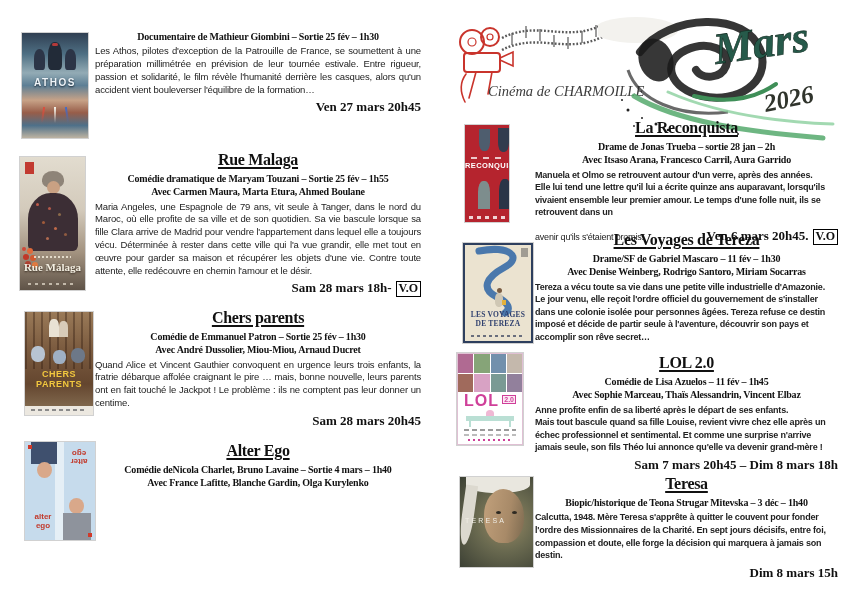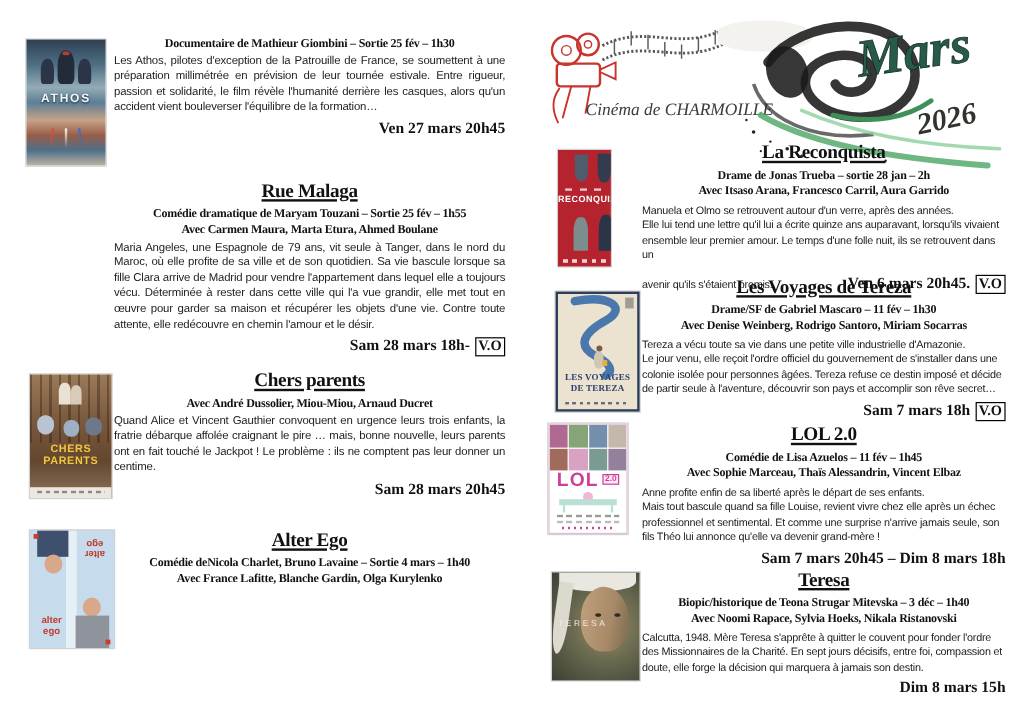--- a/index.html
+++ b/index.html
@@ -13,21 +13,21 @@
   .movie.left{left:95px;width:326px;}
   .movie.right{left:535px;width:303px;}
   .title{margin:0 0 3px;text-align:center;font:bold 16px/1.2 "Liberation Serif",serif;
          letter-spacing:-0.3px;text-decoration:underline;text-underline-offset:2px;
          text-decoration-thickness:1.5px;color:#111;}
   .info,.cast{margin:0;text-align:center;font:bold 10px/1.32 "Liberation Serif",serif;
               letter-spacing:-0.2px;color:#111;}
   .cast:empty{display:none;}
   .desc{margin:2px 0 0;font-size:9.5px;line-height:1.35;letter-spacing:-0.15px;color:#222;}
   .movie.left .desc{text-align:justify;}
-  .movie.right .desc{white-space:pre-line;font-size:9px;line-height:1.4;letter-spacing:-0.2px;}
+  .movie.right .desc{white-space:pre-line;font-size:9px;line-height:1.4;letter-spacing:-0.2px;font-weight:bold;}
   .showtime{margin:3px 0 0;text-align:right;font:bold 13px/1.2 "Liberation Serif",serif;color:#111;}
   .vo{display:inline-block;border:1.5px solid #000;padding:0 2px;margin-left:4px;
       font:bold 12px/1.15 "Liberation Serif",serif;}
   .vo:empty{display:none;}
   .lastrow{display:flex;justify-content:space-between;align-items:baseline;margin:9px 0 0;}
   .lastrow .desc-last{font-size:9px;letter-spacing:-0.2px;color:#222;}
   .lastrow .showtime{margin:0;}
 
   
   .poster{position:absolute;overflow:hidden;box-shadow:0 0 0 1px rgba(0,0,0,.18);}
@@ -207,20 +207,30 @@
   <div class="poster" id="poster-athos">
     <i class="fig f1"></i>
     <i class="fig f2"></i>
     <i class="fig f3"></i>
     <b class="athos-word">ATHOS</b>
     <i class="trail t-red"></i>
     <i class="trail t-white"></i>
     <i class="trail t-blue"></i>
   </div>
 
+  <div class="poster" id="poster-ruemalaga">
+    <i class="rm-badge"></i>
+    <i class="rm-hair"></i>
+    <i class="rm-face"></i>
+    <i class="rm-body"></i>
+    <i class="rm-flowers"></i>
+    <i class="rm-cred"></i>
+    <b class="rm-word">Rue Málaga</b>
+    <i class="rm-cred2"></i>
+  </div>
 
   <div class="poster" id="poster-chersparents">
     <i class="cp-shelf"></i>
     <i class="cp-g1"></i>
     <i class="cp-g2"></i>
     <i class="cp-s1"></i>
     <i class="cp-s2"></i>
     <i class="cp-s3"></i>
     <b class="cp-word">CHERS PARENTS</b>
     <i class="cp-strip"></i>
@@ -299,20 +309,21 @@
   <article class="movie left" style="top:150px">
     <h2 class="title">Rue Malaga</h2>
     <p class="info">Comédie dramatique de Maryam Touzani – Sortie 25 fév – 1h55</p>
     <p class="cast">Avec Carmen Maura, Marta Etura, Ahmed Boulane</p>
     <p class="desc">Maria Angeles, une Espagnole de 79 ans, vit seule à Tanger, dans le nord du Maroc, où elle profite de sa ville et de son quotidien. Sa vie bascule lorsque sa fille Clara arrive de Madrid pour vendre l'appartement dans lequel elle a toujours vécu. Déterminée à rester dans cette ville qui l'a vue grandir, elle met tout en œuvre pour garder sa maison et récupérer les objets d'une vie. Contre toute attente, elle redécouvre en chemin l'amour et le désir.</p>
     <p class="showtime"><span>Sam 28 mars 18h-</span><span class="vo">V.O</span></p>
   </article>
 
   <article class="movie left" style="top:308px">
     <h2 class="title">Chers parents</h2>
+    <p class="info">Comédie de Emmanuel Patron – Sortie 25 fév – 1h30</p>
     <p class="cast">Avec André Dussolier, Miou-Miou, Arnaud Ducret</p>
     <p class="desc">Quand Alice et Vincent Gauthier convoquent en urgence leurs trois enfants, la fratrie débarque affolée craignant le pire … mais, bonne nouvelle, leurs parents ont en fait touché le Jackpot ! Le problème : ils ne comptent pas leur donner un centime.</p>
     <p class="showtime"><span>Sam 28 mars 20h45</span></p>
   </article>
 
   <article class="movie left" style="top:441px">
     <h2 class="title">Alter Ego</h2>
     <p class="info">Comédie deNicola Charlet, Bruno Lavaine – Sortie 4 mars – 1h40</p>
     <p class="cast">Avec France Lafitte, Blanche Gardin, Olga Kurylenko</p>
   </article>
@@ -328,33 +339,31 @@
       <span class="showtime"><span>Ven 6 mars 20h45.</span><span class="vo">V.O</span></span>
     </p>
   </article>
 
   <article class="movie right" style="top:230px">
     <h2 class="title">Les Voyages de Tereza</h2>
     <p class="info">Drame/SF de Gabriel Mascaro – 11 fév – 1h30</p>
     <p class="cast">Avec Denise Weinberg, Rodrigo Santoro, Miriam Socarras</p>
     <p class="desc">Tereza a vécu toute sa vie dans une petite ville industrielle d'Amazonie.
 Le jour venu, elle reçoit l'ordre officiel du gouvernement de s'installer dans une colonie isolée pour personnes âgées. Tereza refuse ce destin imposé et décide de partir seule à l'aventure, découvrir son pays et accomplir son rêve secret…</p>
-    <p class="showtime"><span>Sam 7 mars 18h</span><span class="vo">V.O</span></p>
   </article>
 
   <article class="movie right" style="top:353px">
     <h2 class="title">LOL 2.0</h2>
     <p class="info">Comédie de Lisa Azuelos – 11 fév – 1h45</p>
     <p class="cast">Avec Sophie Marceau, Thaïs Alessandrin, Vincent Elbaz</p>
     <p class="desc">Anne profite enfin de sa liberté après le départ de ses enfants.
 Mais tout bascule quand sa fille Louise, revient vivre chez elle après un échec professionnel et sentimental. Et comme une surprise n'arrive jamais seule, son fils Théo lui annonce qu'elle va devenir grand-mère !</p>
     <p class="showtime"><span>Sam 7 mars 20h45 – Dim 8 mars 18h</span></p>
   </article>
 
   <article class="movie right" style="top:474px">
     <h2 class="title">Teresa</h2>
     <p class="info">Biopic/historique de Teona Strugar Mitevska – 3 déc – 1h40</p>
-    <p class="cast">Avec Noomi Rapace, Sylvia Hoeks, Nikala Ristanovski</p>
     <p class="desc">Calcutta, 1948. Mère Teresa s'apprête à quitter le couvent pour fonder l'ordre des Missionnaires de la Charité. En sept jours décisifs, entre foi, compassion et doute, elle forge la décision qui marquera à jamais son destin.</p>
     <p class="showtime"><span>Dim 8 mars 15h</span></p>
   </article>
 
 </div>
 
 </body></html>

